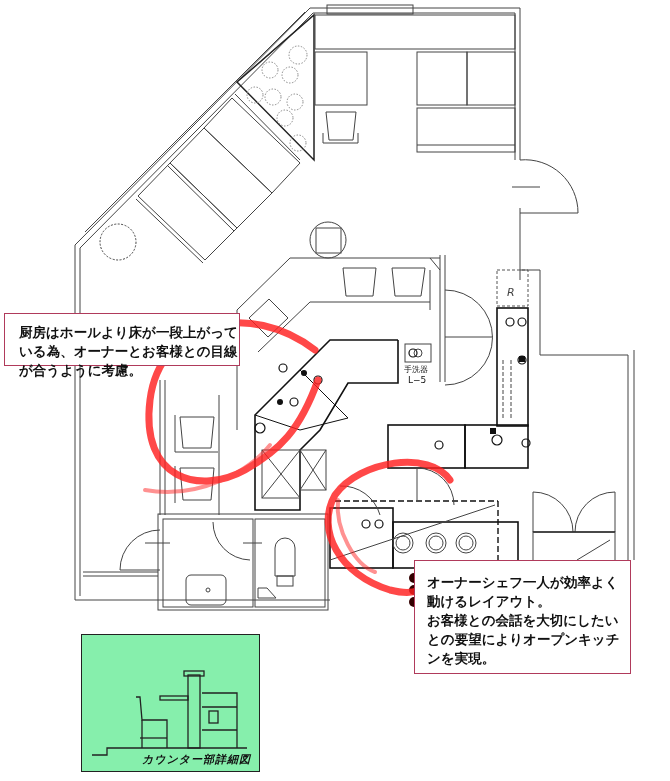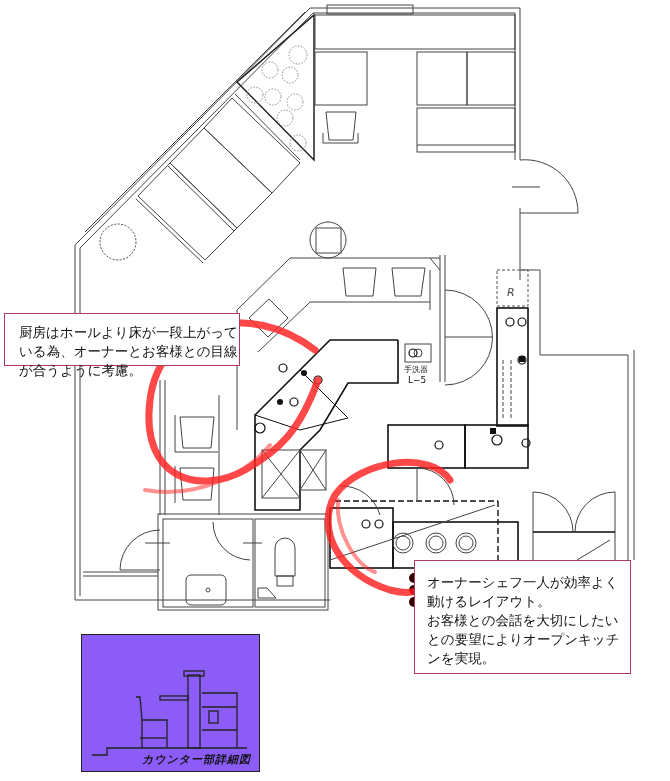--- a/index.html
+++ b/index.html
@@ -1,22 +1,22 @@
 <!DOCTYPE html>
 <html><head>
 <meta charset="utf-8">
 <style>
   html, body { margin:0; padding:0; background:#ffffff; }
   body { width:670px; height:781px; position:relative; overflow:hidden; font-family:"DejaVu Sans", sans-serif; }
   #plan { position:absolute; left:0; top:0; width:670px; height:781px; }
-  .note { position:absolute; background:#ffffff; border:1.5px solid #b03a5b; box-sizing:border-box; color:#111; font-size:13.5px; line-height:19px; }
+  .note { position:absolute; background:#ffffff; border:1.5px solid #b03a5b; box-sizing:border-box; color:#111; font-size:13.5px; line-height:19px;font-weight:bold; }
   .note p { margin:0; white-space:pre-line; }
   #note-left { left:4px; top:313px; width:236px; height:53px; padding:9px 0 0 14px; }
   #note-right { left:414px; top:560px; width:217px; height:114px; padding:12px 0 0 12px; }
-  #detail-box { position:absolute; left:81px; top:634px; width:179px; height:138px; border:1.5px solid #222; box-sizing:border-box; background:#8b5cf6; }
+  #detail-box { position:absolute; left:81px; top:634px; width:179px; height:138px; border:1.5px solid #222; box-sizing:border-box; background:#86efac; }
   #detail-caption { position:absolute; right:8px; bottom:4px; font-size:11px; font-weight:bold; font-style:italic; letter-spacing:1px; color:#111; }
 </style>
 </head>
 <body>
 
 <svg id="plan" viewBox="0 0 670 781" xmlns="http://www.w3.org/2000/svg">
   <g fill="none" stroke="#444" stroke-width="1">
 
     <g>
       <polyline points="520,160 520,8 310,8 75,245 75,600 330,600"></polyline>

